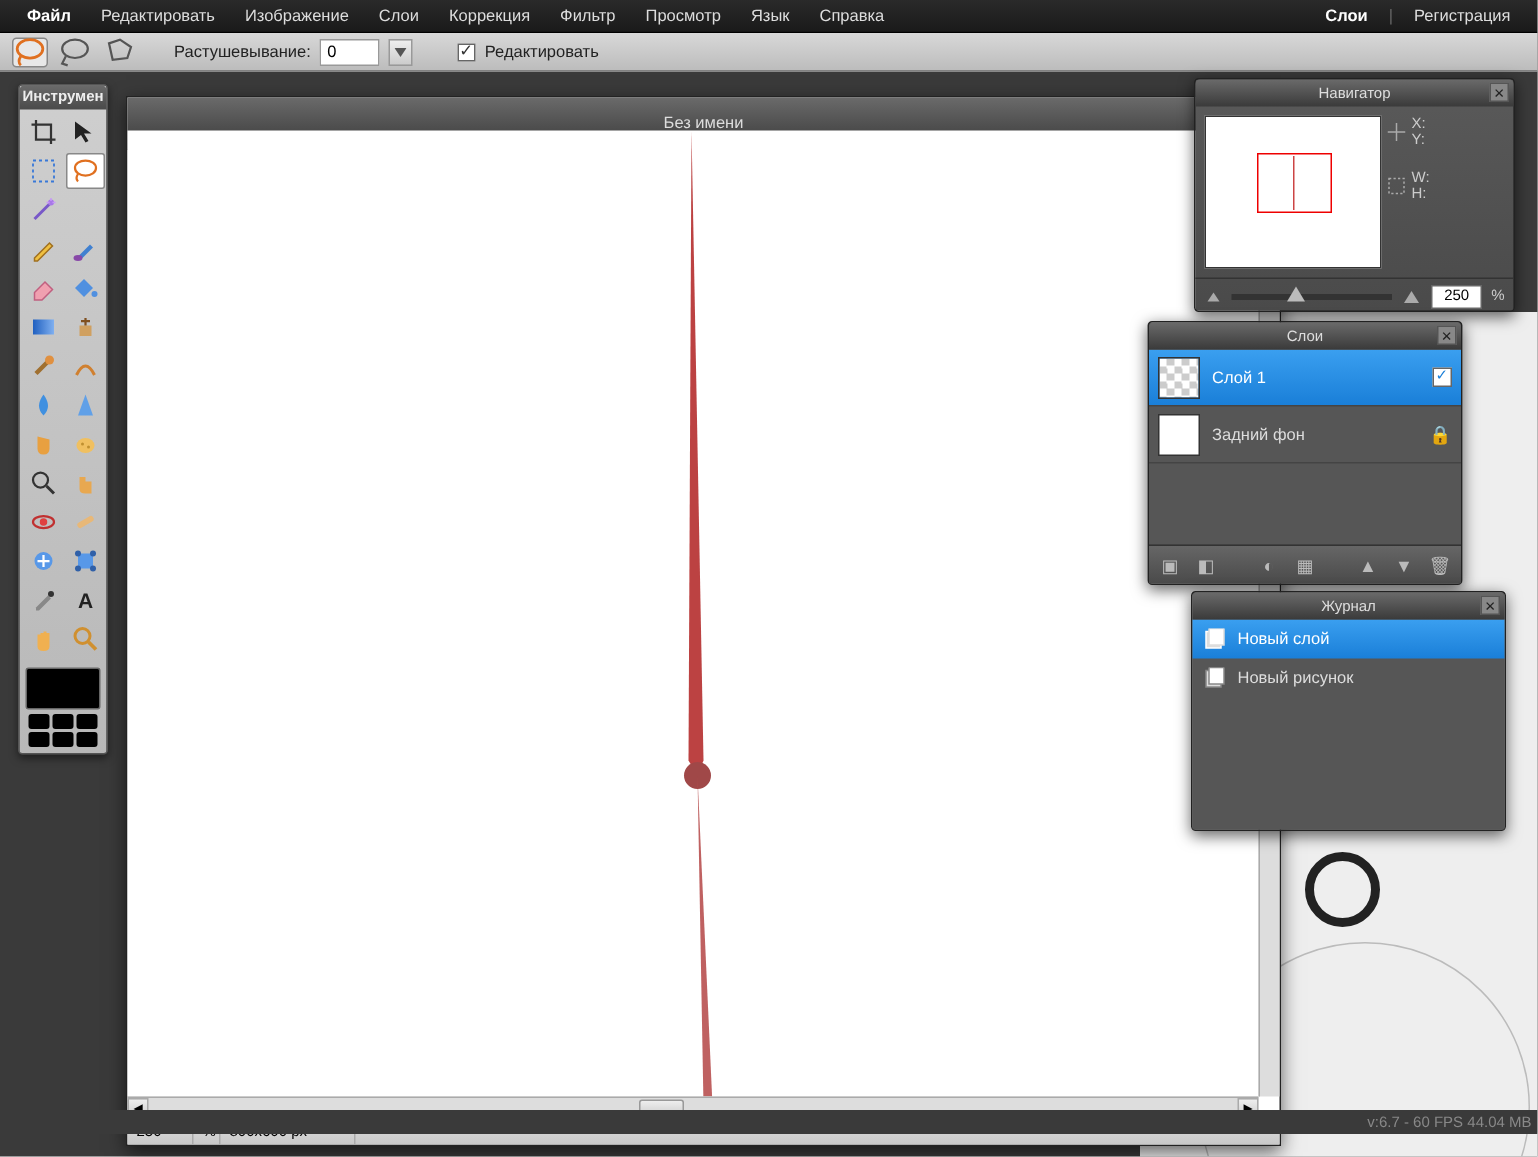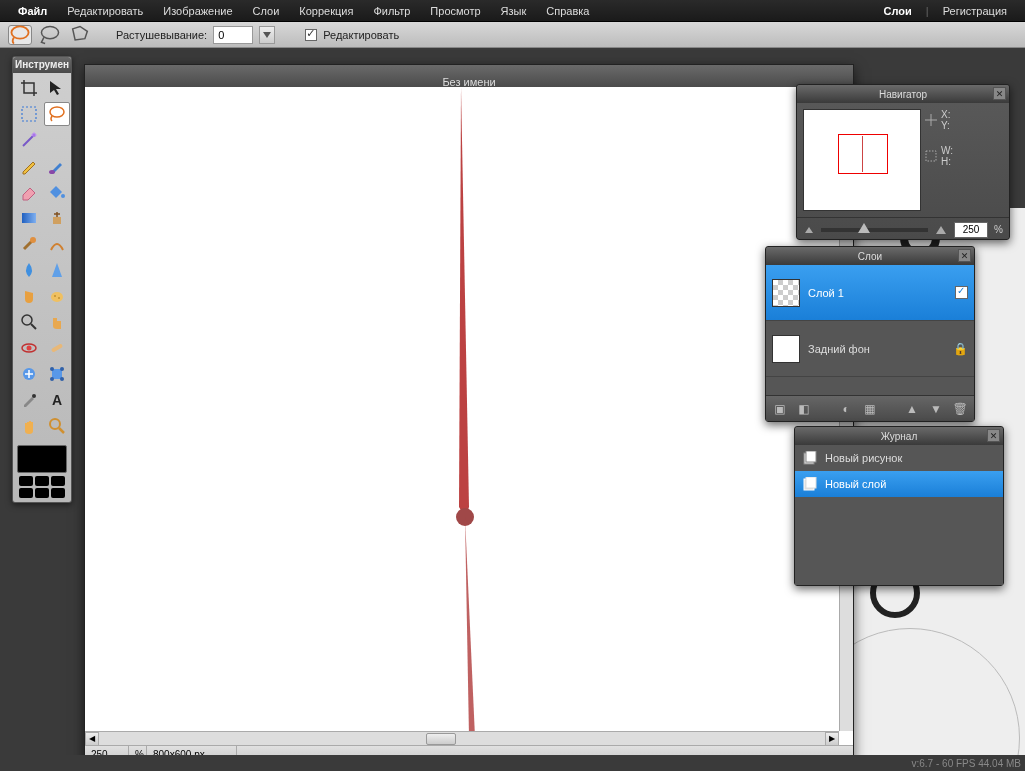--- a/index.html
+++ b/index.html
@@ -45,57 +45,57 @@
 .needle { position: absolute; top: 0; left: 340px; width: 80px; height: 650px; }
 .canvas-scrollbar-v { position: absolute; top: 22px; right: 0; width: 14px; bottom: 32px; background: #ddd; border-left: 1px solid #aaa; }
 .canvas-statusbar { position: absolute; bottom: 0; left: 0; right: 0; height: 18px; background: linear-gradient(#e0e0e0,#c8c8c8); border-top: 1px solid #aaa; display: flex; align-items: center; font-size: 10px; }
 .canvas-statusbar .cell { border-right: 1px solid #aaa; padding: 0 6px; height: 100%; display: flex; align-items: center; }
 .canvas-hscroll { position: absolute; bottom: 18px; left: 0; right: 14px; height: 14px; background: #ddd; border-top: 1px solid #aaa; display: flex; align-items: center; }
 .hscroll-arrow { width: 14px; height: 14px; background: linear-gradient(#eee,#ccc); border: 1px solid #aaa; display: flex; align-items: center; justify-content: center; font-size: 8px; }
 .hscroll-track { flex: 1; height: 14px; position: relative; }
 .hscroll-thumb { position: absolute; left: 45%; width: 30px; height: 12px; top: 1px; background: linear-gradient(#eee,#ccc); border: 1px solid #999; border-radius: 2px; }
 
 
-.panel { position: absolute; background: linear-gradient(#5a5a5a,#4a4a4a); border: 1px solid #222; border-radius: 3px; box-shadow: 0 3px 10px rgba(0,0,0,.6); margin-top: 32px; }
+.panel { position: absolute; background: linear-gradient(#5a5a5a,#4a4a4a); border: 1px solid #222; border-radius: 3px; box-shadow: 0 3px 10px rgba(0,0,0,.6); }
 .panel-title { height: 18px; background: linear-gradient(#6a6a6a,#3a3a3a); color: #ddd; font-size: 10px; display: flex; align-items: center; justify-content: center; position: relative; border-radius: 3px 3px 0 0; }
 .panel-close { position: absolute; right: 3px; top: 2px; width: 13px; height: 13px; background: #888; border: 1px solid #555; font-size: 9px; color: #222; display: flex; align-items: center; justify-content: center; cursor: pointer; }
 
 .navigator { top: 4px; left: 796px; width: 214px; height: 156px; }
 .nav-body { padding: 6px; display: flex; gap: 4px; }
 .nav-preview { width: 118px; height: 102px; background: #fff; border: 1px solid #333; position: relative; }
 .nav-redbox { position: absolute; top: 24px; left: 34px; width: 50px; height: 40px; border: 1px solid #e00; }
 .nav-redline { position: absolute; top: 26px; left: 58px; width: 1px; height: 36px; background: #c44; }
 .nav-info { flex: 1; font-size: 10px; color: #ccc; }
 .nav-info-row { display: flex; align-items: center; gap: 4px; margin-bottom: 14px; }
 .nav-slider { height: 24px; display: flex; align-items: center; padding: 0 6px; gap: 6px; border-top: 1px solid #333; }
 .nav-slider-track { flex: 1; height: 4px; background: #333; position: relative; }
 .nav-slider-thumb { position: absolute; left: 35%; top: -5px; width: 0; height: 0; border-left: 6px solid transparent; border-right: 6px solid transparent; border-bottom: 10px solid #bbb; }
 .nav-zoom { width: 34px; height: 16px; background: #fff; border: 1px solid #666; font-size: 10px; text-align: center; line-height: 14px; }
 
 .layers { top: 166px; left: 765px; width: 210px; height: 176px; }
 .layers-body { padding: 0; height: 130px; overflow: hidden; background: #565656; }
-.layer-row { height: 56px; display: flex; align-items: center; padding: 0 6px; gap: 8px; font-size: 11px; border-bottom: 1px solid #444; }
+.layer-row { height: 38px; display: flex; align-items: center; padding: 0 6px; gap: 8px; font-size: 11px; border-bottom: 1px solid #444; }
 .layer-row.active { background: linear-gradient(#3a9ff0,#1a7fd8); color: #fff; }
 .layer-row:not(.active) { color: #ddd; }
 .layer-thumb { width: 28px; height: 28px; background: #fff; border: 1px solid #333; }
 .layer-thumb.trans { background: repeating-conic-gradient(#ccc 0 25%, #fff 0 50%) 0 0/10px 10px; }
 .layer-check { margin-left: auto; width: 13px; height: 13px; background: #fff; border: 1px solid #666; position: relative; }
 .layer-check::after { content: "✓"; position: absolute; top: -2px; left: 1px; font-size: 10px; color: #1a7fd8; }
 .layer-lock { margin-left: auto; font-size: 12px; color: #aaa; }
 .layers-footer { height: 26px; background: linear-gradient(#666,#4a4a4a); border-top: 1px solid #333; display: flex; align-items: center; padding: 0 6px; gap: 8px; }
 .layers-footer .ft-btn { width: 16px; height: 16px; display: flex; align-items: center; justify-content: center; color: #bbb; font-size: 12px; cursor: pointer; }
 .layers-footer .ft-spacer { flex: 1; }
 
 .history { top: 346px; left: 794px; width: 210px; height: 160px; }
 .history-body { background: #565656; height: 140px; }
 .hist-row { height: 26px; display: flex; align-items: center; padding: 0 8px; gap: 8px; font-size: 11px; color: #ddd; }
 .hist-row.active { background: linear-gradient(#3a9ff0,#1a7fd8); color: #fff; }
 .hist-icon { width: 14px; height: 14px; display: flex; align-items: center; justify-content: center; }
 
-.status-footer { position: absolute; bottom: 0; left: 0; right: 0; height: 16px; background: #3a3a3a; color: #888; font-size: 10px; display: flex; align-items: center; justify-content: flex-end; padding: 0 4px; }
+.status-footer { position: absolute; bottom: 15px; left: 0; right: 0; height: 16px; background: #3a3a3a; color: #888; font-size: 10px; display: flex; align-items: center; justify-content: flex-end; padding: 0 4px; }
 </style>
 </head>
 <body>
 
 <div class="menubar">
   <span class="menu-item">Файл</span>
   <span class="menu-item">Редактировать</span>
   <span class="menu-item">Изображение</span>
   <span class="menu-item">Слои</span>
   <span class="menu-item">Коррекция</span>
@@ -435,38 +435,38 @@
       <div class="ft-btn">🗑</div>
     </div>
   </div>
 
   <div class="panel history">
     <div class="panel-title">
       <span>Журнал</span>
       <div class="panel-close">✕</div>
     </div>
     <div class="history-body">
+      <div class="hist-row active">
+        <div class="hist-icon">
+          <svg width="14" height="14">
+              <rect x="1" y="2" width="10" height="11" fill="#ddd" stroke="#fff"></rect>
+              <rect x="3" y="0" width="10" height="11" fill="#fff" stroke="#ddd"></rect>
+            </svg>
+        </div>
+        <span>Новый слой</span>
+      </div>
       <div class="hist-row">
         <div class="hist-icon">
           <svg width="14" height="14">
               <rect x="1" y="2" width="10" height="11" fill="#ddd" stroke="#888"></rect>
               <rect x="3" y="0" width="10" height="11" fill="#fff" stroke="#888"></rect>
             </svg>
         </div>
         <span>Новый рисунок</span>
       </div>
-      <div class="hist-row active">
-        <div class="hist-icon">
-          <svg width="14" height="14">
-              <rect x="1" y="2" width="10" height="11" fill="#ddd" stroke="#fff"></rect>
-              <rect x="3" y="0" width="10" height="11" fill="#fff" stroke="#ddd"></rect>
-            </svg>
-        </div>
-        <span>Новый слой</span>
-      </div>
     </div>
   </div>
 
 </div>
 
 <div class="status-footer">
   <span>v:6.7 - 60 FPS 44.04 MB</span>
 </div>
 
 </body></html>

